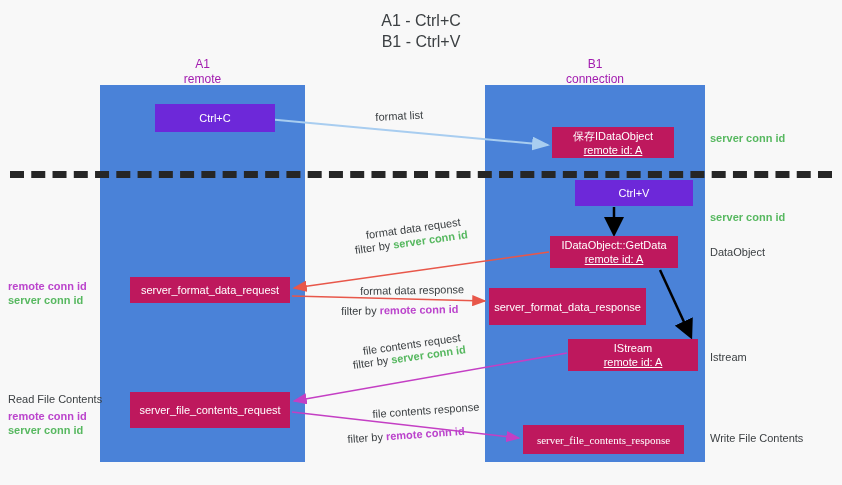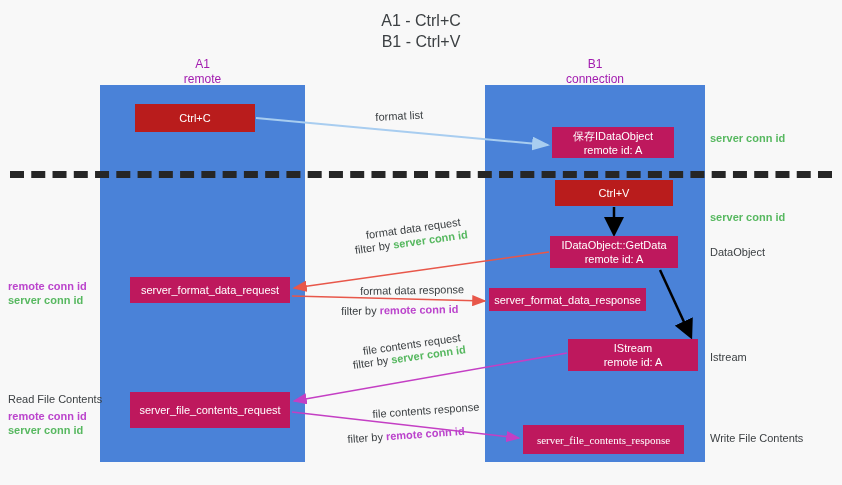--- a/index.html
+++ b/index.html
@@ -34,31 +34,31 @@
     border-top:7px dashed #262626;
   }
 
   
   .node{
     position:absolute;display:flex;flex-direction:column;
     align-items:center;justify-content:center;
     color:#ffffff;font-size:11px;line-height:14px;text-align:center;
     box-sizing:border-box;padding:2px 4px;
   }
-  .node.green{background:#b91c1c;}
+  .node.green{background:#6d28d9;margin-left:20px;}
   .node.orange{background:#be185d;}
-  .node .l2{display:block;}
+  .node .l2{display:block;text-decoration:underline;}
 
   #n-ctrlc{left:135px;top:104px;width:120px;height:28px;}
   #n-save-ido{left:552px;top:127px;width:122px;height:31px;}
   #n-ctrlv{left:555px;top:180px;width:118px;height:26px;}
   #n-getdata{left:550px;top:236px;width:128px;height:32px;}
   #n-istream{left:568px;top:339px;width:130px;height:32px;}
   #n-fmt-req{left:130px;top:277px;width:160px;height:26px;}
-  #n-fmt-res{left:489px;top:288px;width:157px;height:23px;}
+  #n-fmt-res{left:489px;top:288px;width:157px;height:37px;}
   #n-file-req{left:130px;top:392px;width:160px;height:36px;}
   #n-file-res{left:523px;top:425px;width:161px;height:29px;font-family:Liberation Serif, serif;}
 
   
   .side{position:absolute;font-size:11px;line-height:14px;}
   .side.right{left:710px;}
   .green-t{color:#57b860;font-weight:bold;}
   .purple-t{color:#bb44cc;font-weight:bold;}
   .dark-t{color:#3c4043;}
 

